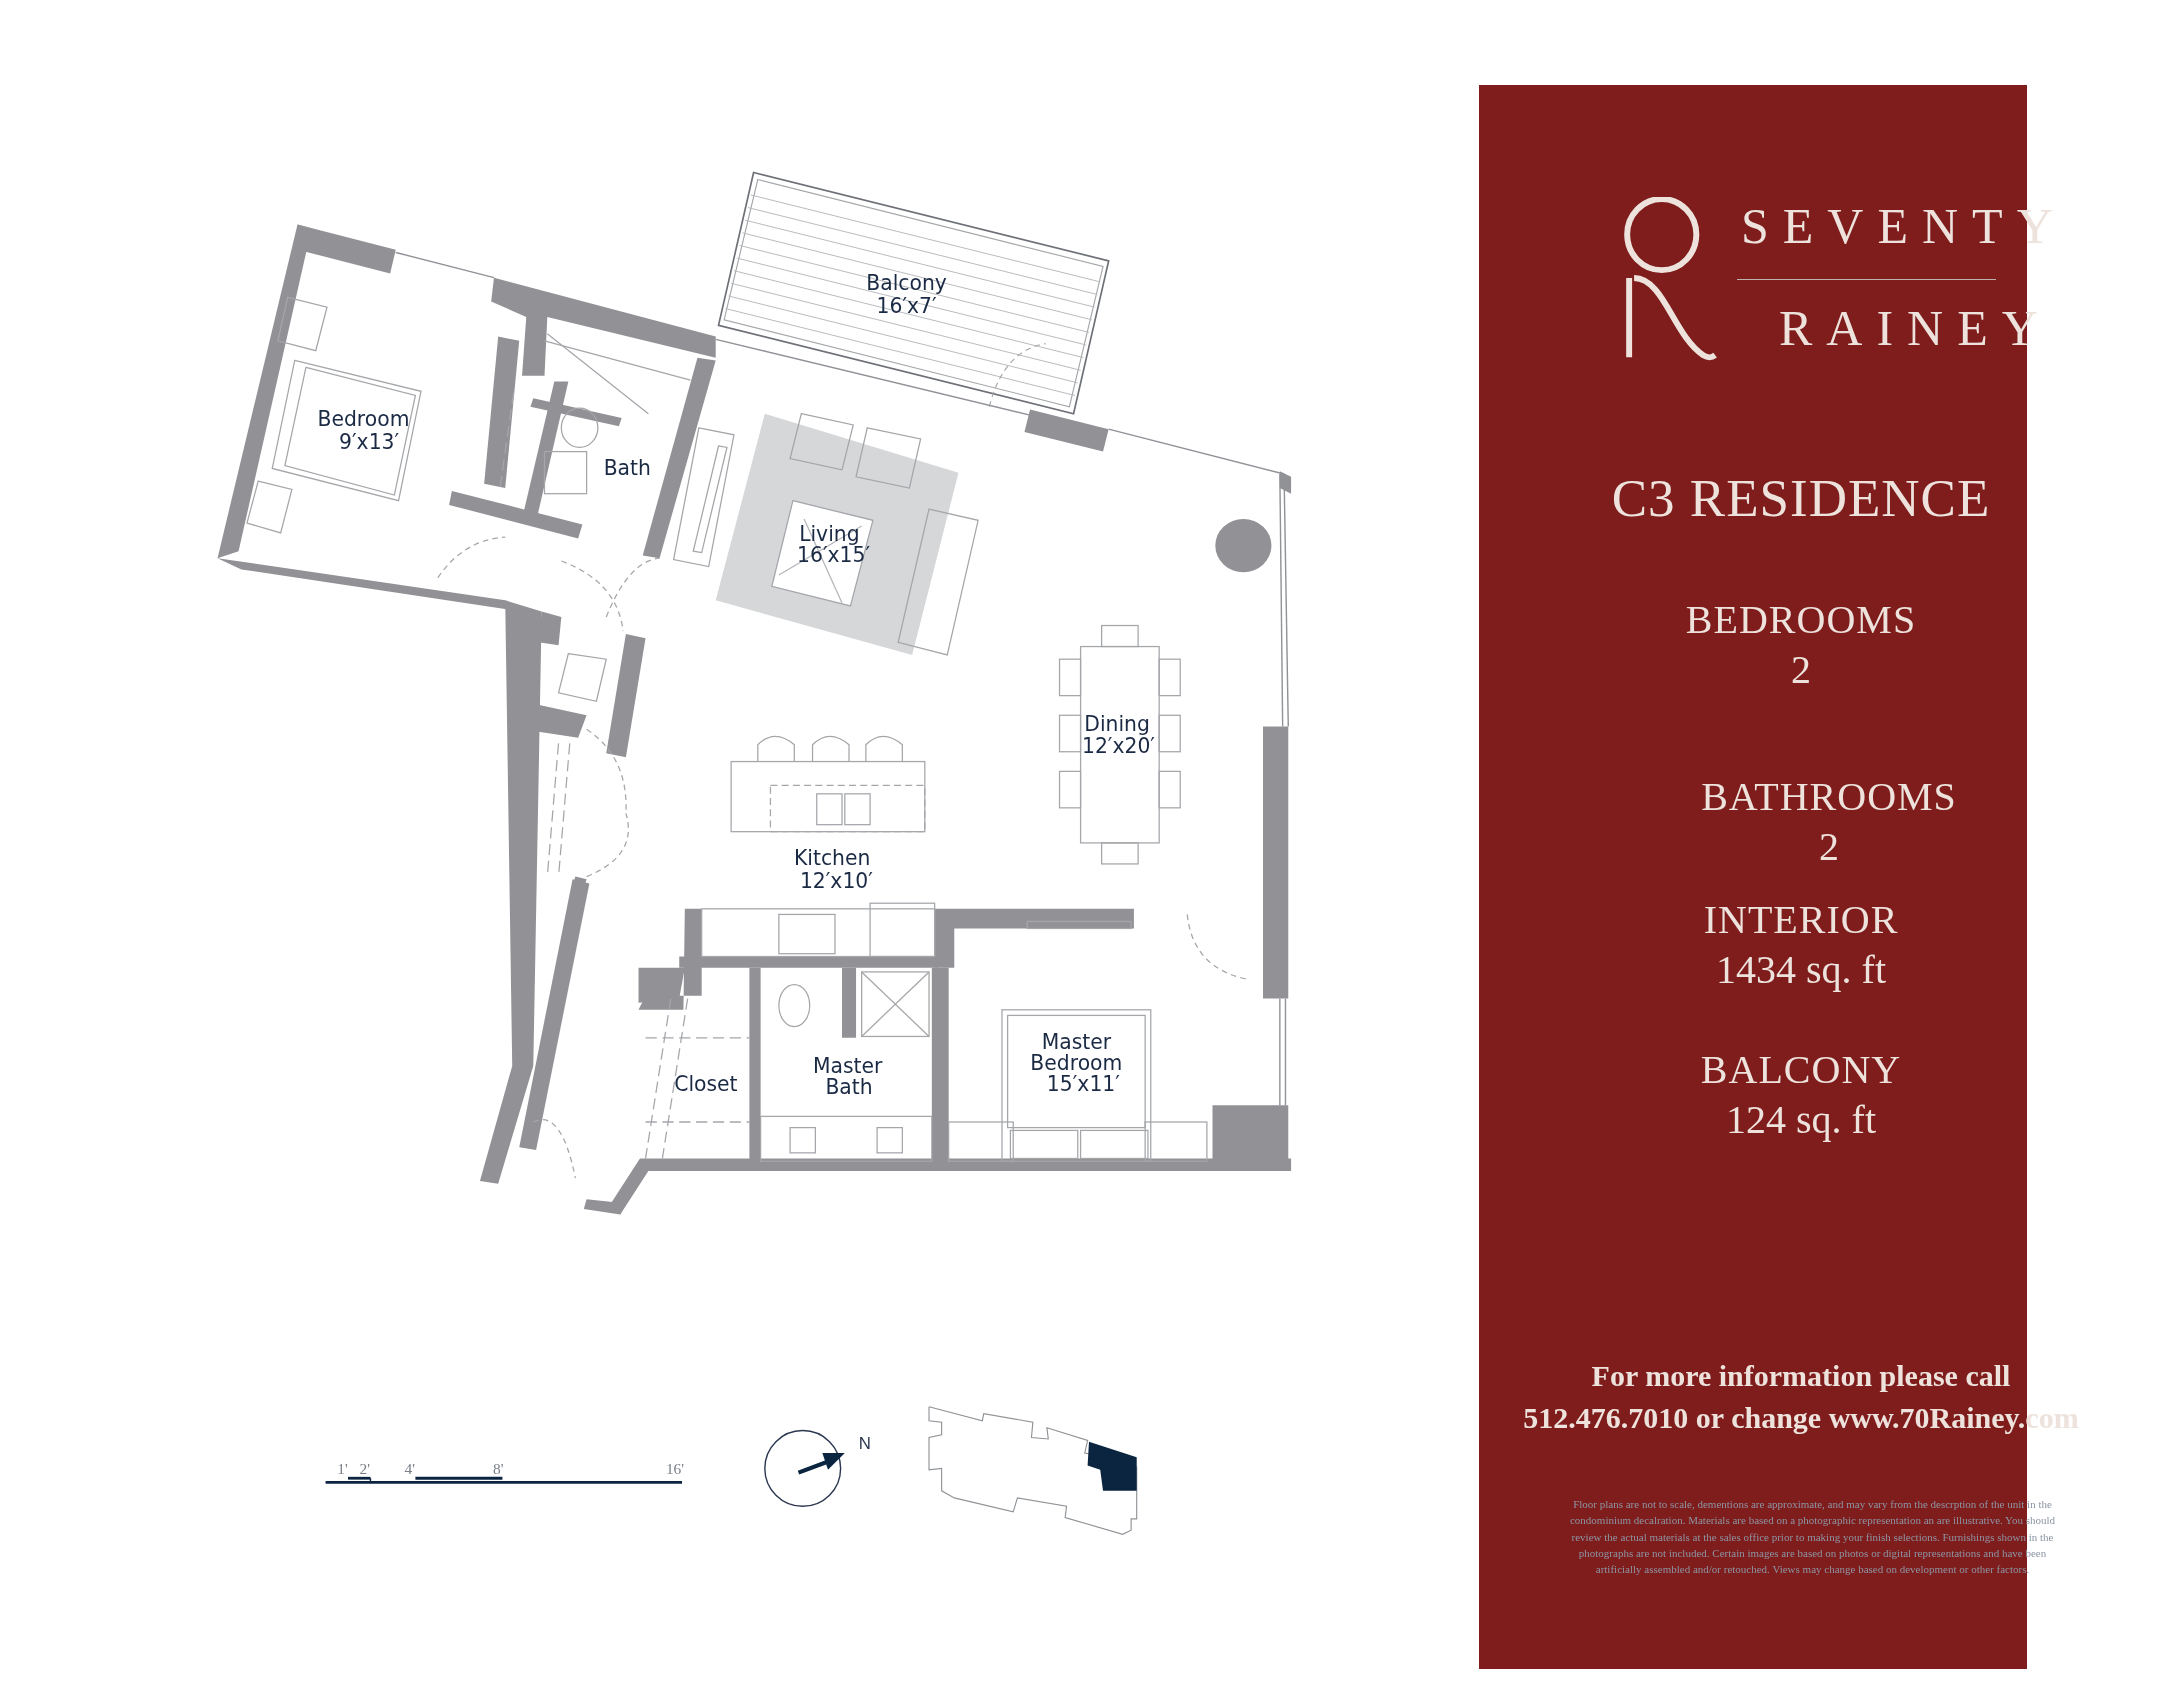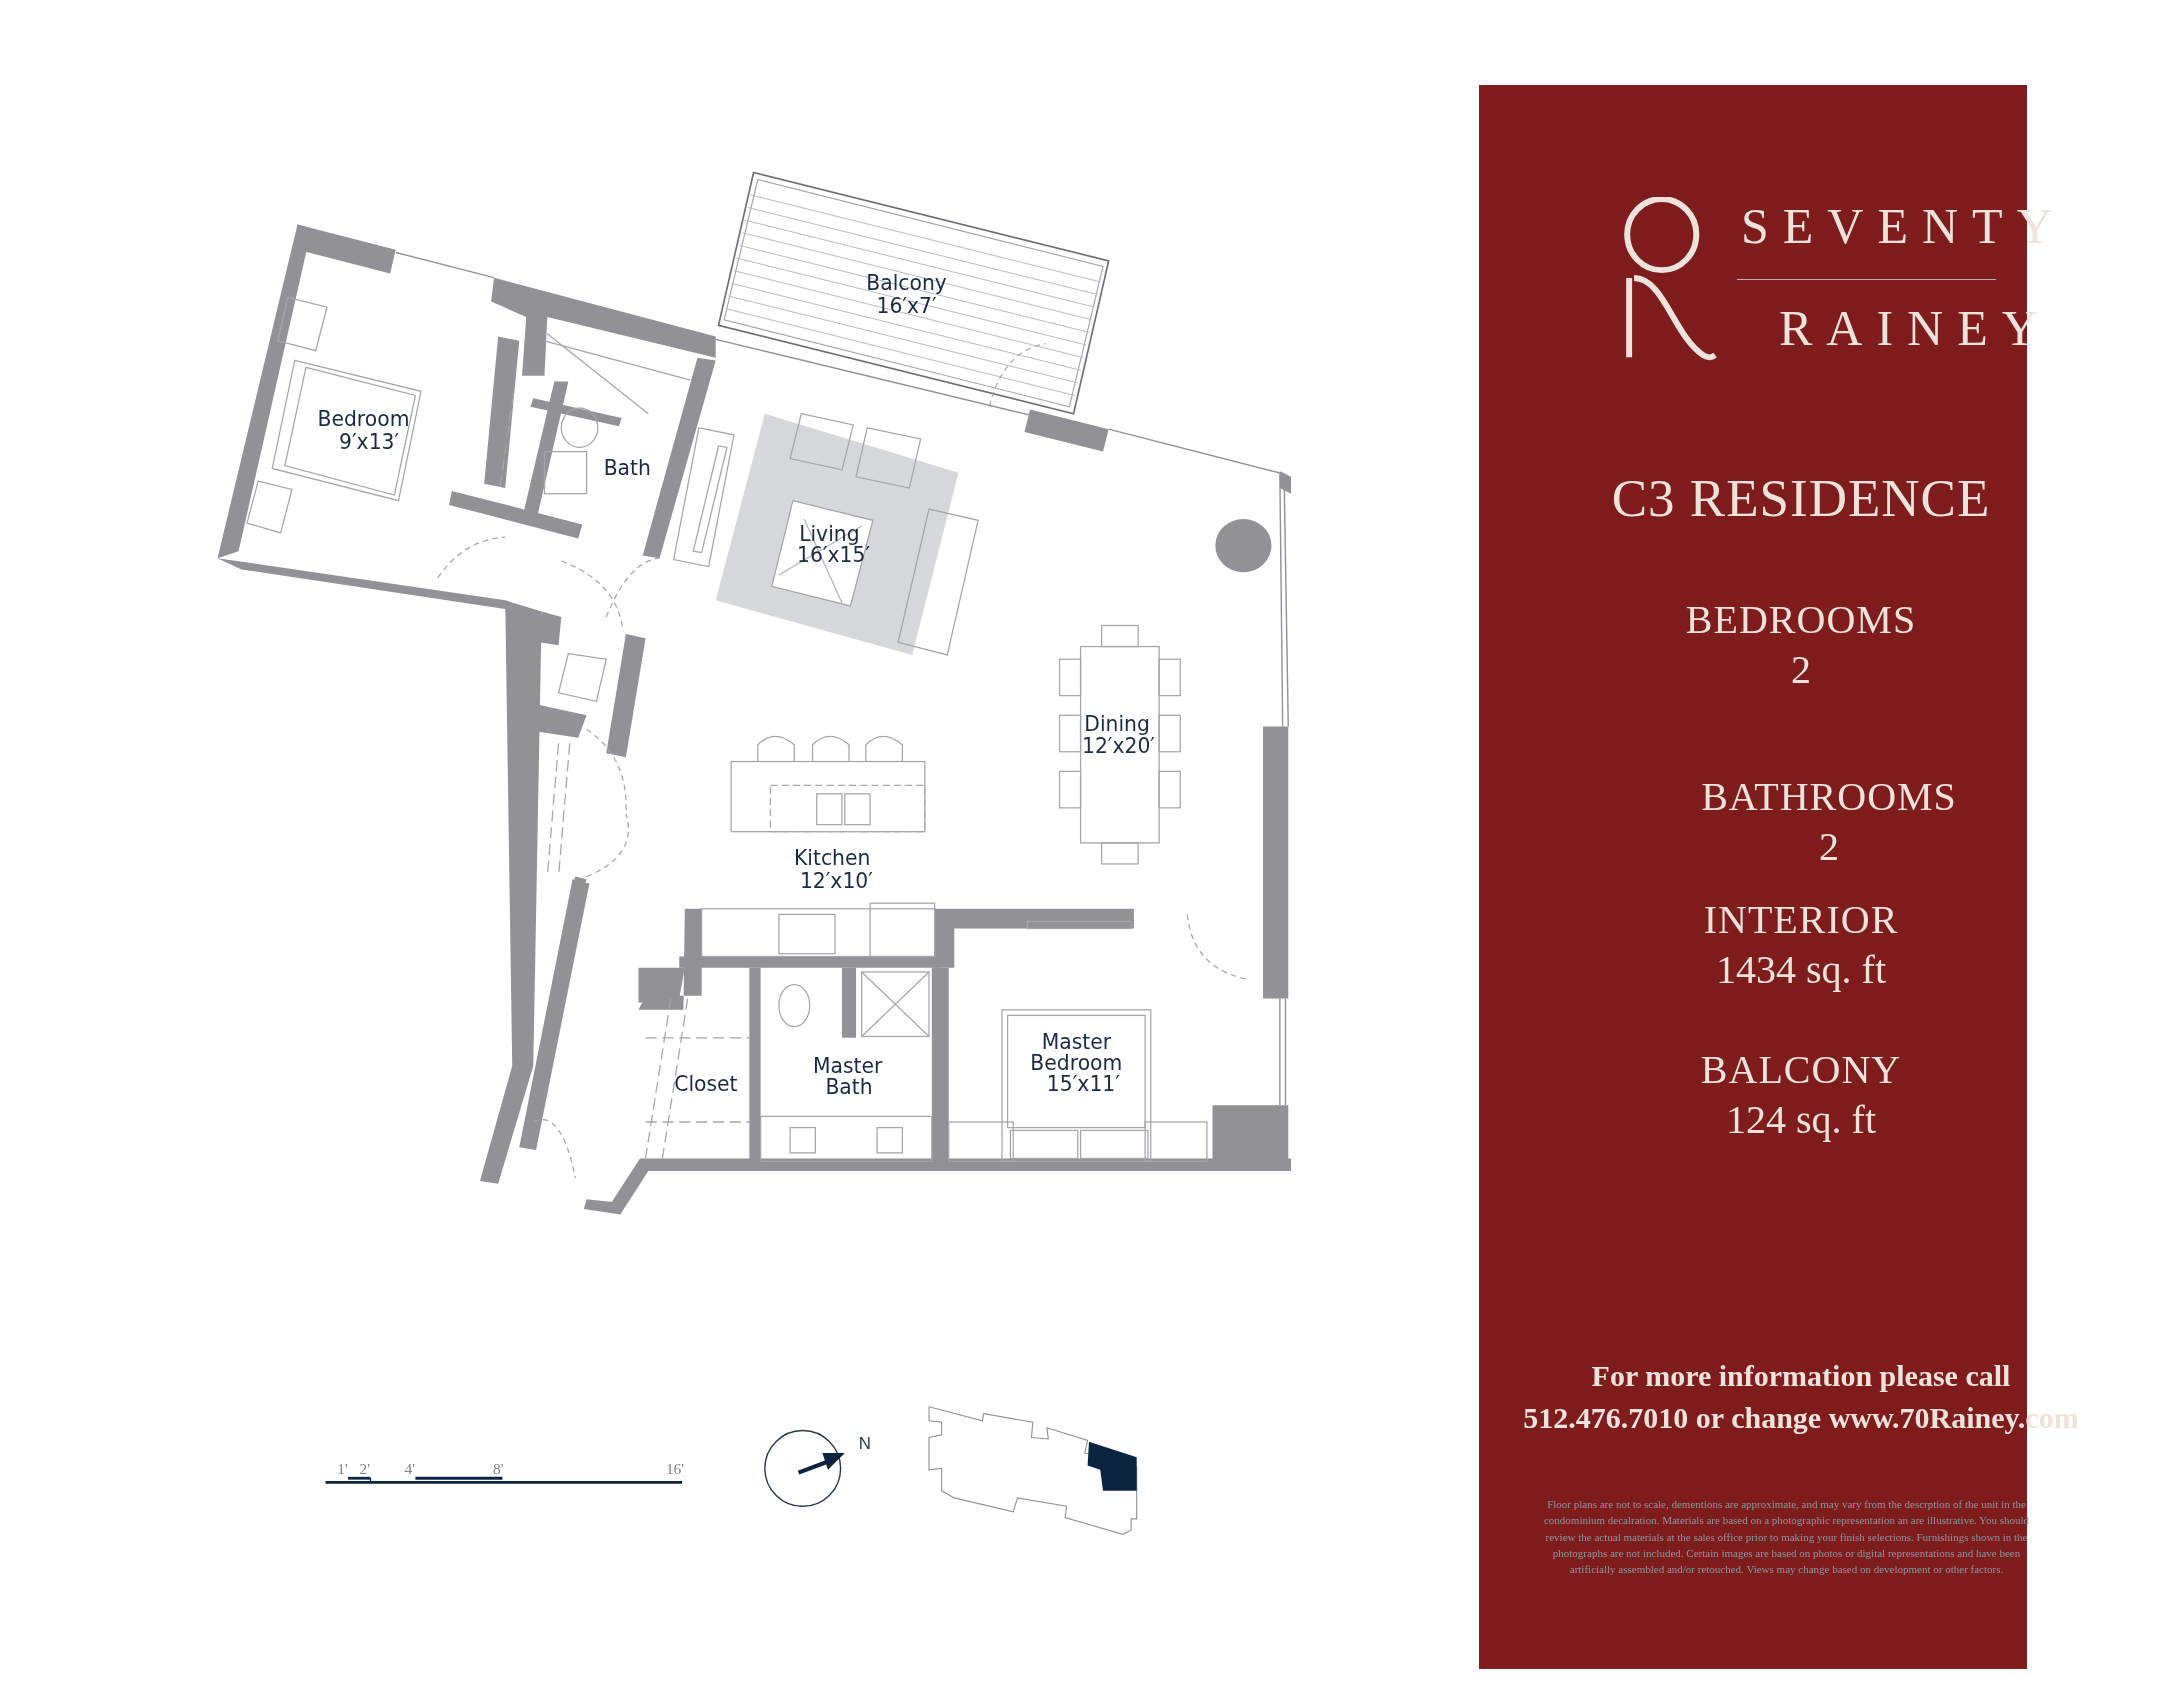--- a/index.html
+++ b/index.html
@@ -10,21 +10,21 @@
   .logo .word{position:absolute;font-family:"Liberation Serif",serif;letter-spacing:14px;font-size:50px;color:#ede3dc;font-weight:normal;}
   .logo .w1{left:117px;top:0px;}
   .logo .w2{left:155px;top:102px;}
   .logo .rule{position:absolute;left:113px;top:82px;width:259px;height:1px;background:#bdb3ae;}
   .logo svg{position:absolute;left:0;top:0;}
   .title{position:absolute;left:0;width:644px;top:383px;text-align:center;font-family:Liberation Serif, serif;font-size:53px;letter-spacing:1px;color:#ede3dc;}
   .stat{position:absolute;left:0;width:644px;text-align:center;font-family:"Liberation Serif",serif;color:#ede3dc;}
   .stat .lbl{display:block;font-size:40px;line-height:50px;letter-spacing:1px;}
   .stat .val{display:block;font-size:40px;line-height:50px;}
   .contact{position:absolute;left:0;width:644px;top:1270px;text-align:center;font-family:"Liberation Serif",serif;font-size:30px;line-height:42px;color:#ede3dc;font-weight:bold;}
-  .disclaimer{position:absolute;left:57px;width:501px;top:1411px;text-align:center;font-family:"Liberation Serif",serif;font-size:11px;line-height:16.3px;color:#8d95a3;}
+  .disclaimer{position:absolute;left:83px;width:501px;top:1411px;text-align:center;font-family:"Liberation Serif",serif;font-size:11px;line-height:16.3px;color:#8d95a3;}
   .room-label{font-family:"DejaVu Sans",sans-serif;font-size:14.5px;fill:#1b2a44;}
   .scale-tick{font-family:"Liberation Serif",serif;font-size:11px;fill:#7a7f88;}
 </style>
 </head>
 <body>
 
 <svg id="plan" viewBox="0 0 1552 1200" preserveAspectRatio="none">
   <g fill="none" stroke="#a4a6aa" stroke-width="0.8">
 
     <g>

